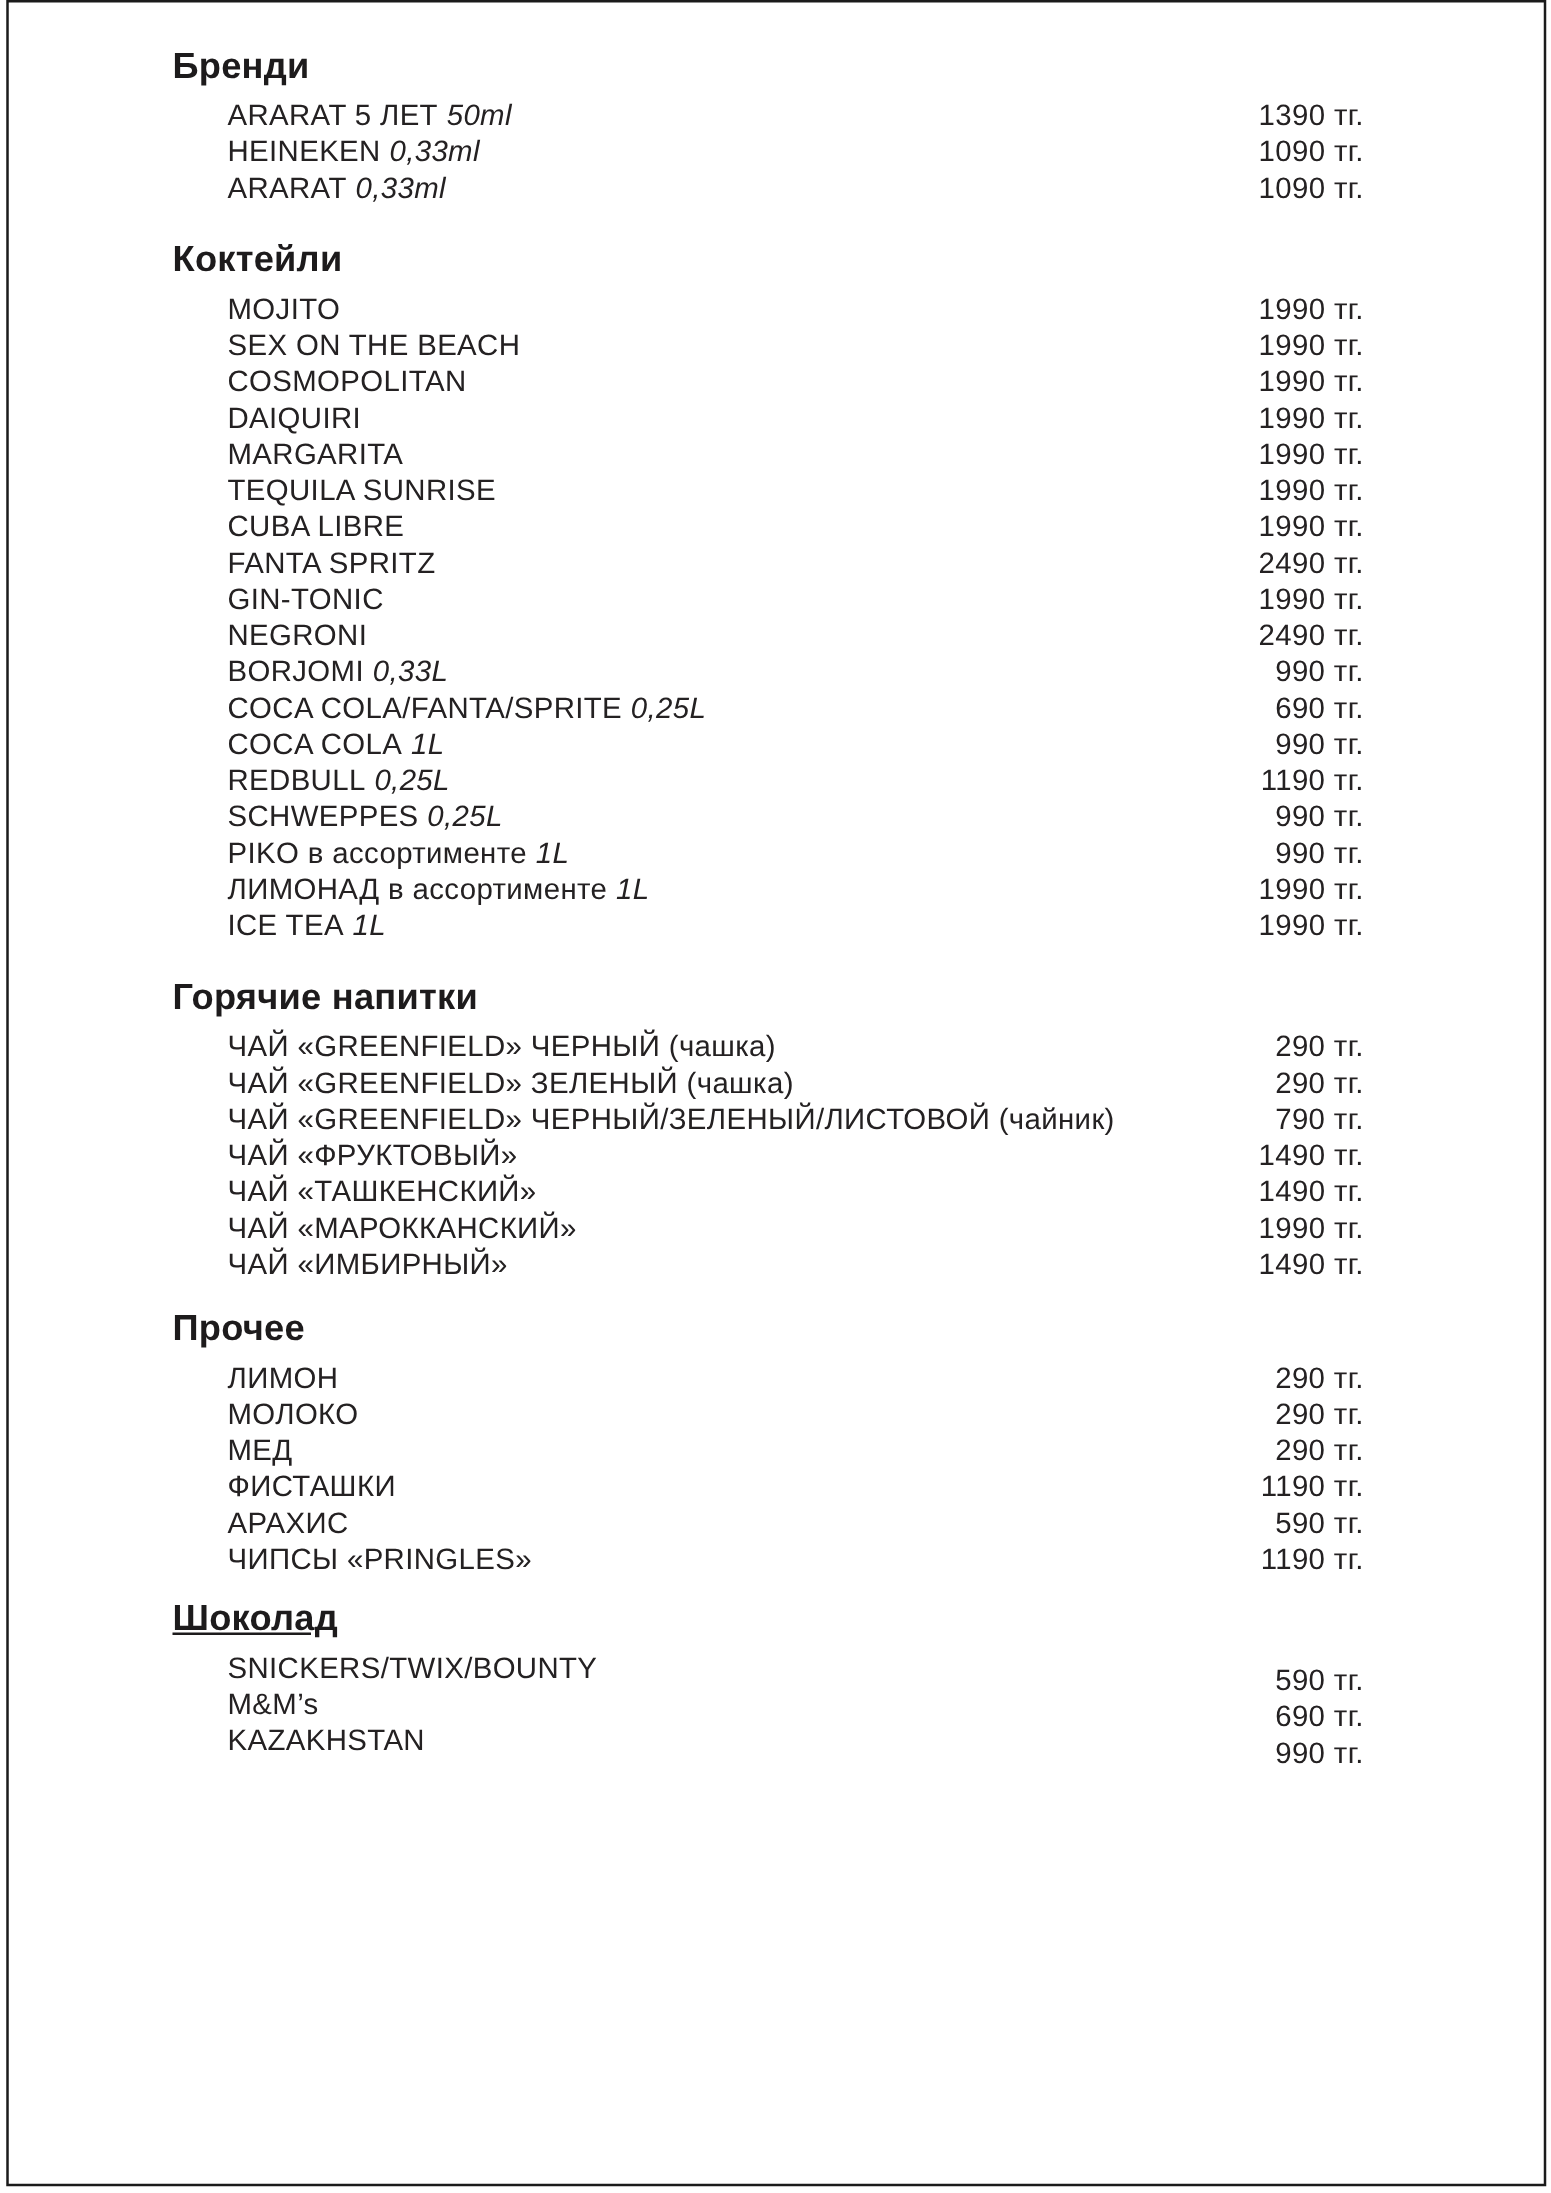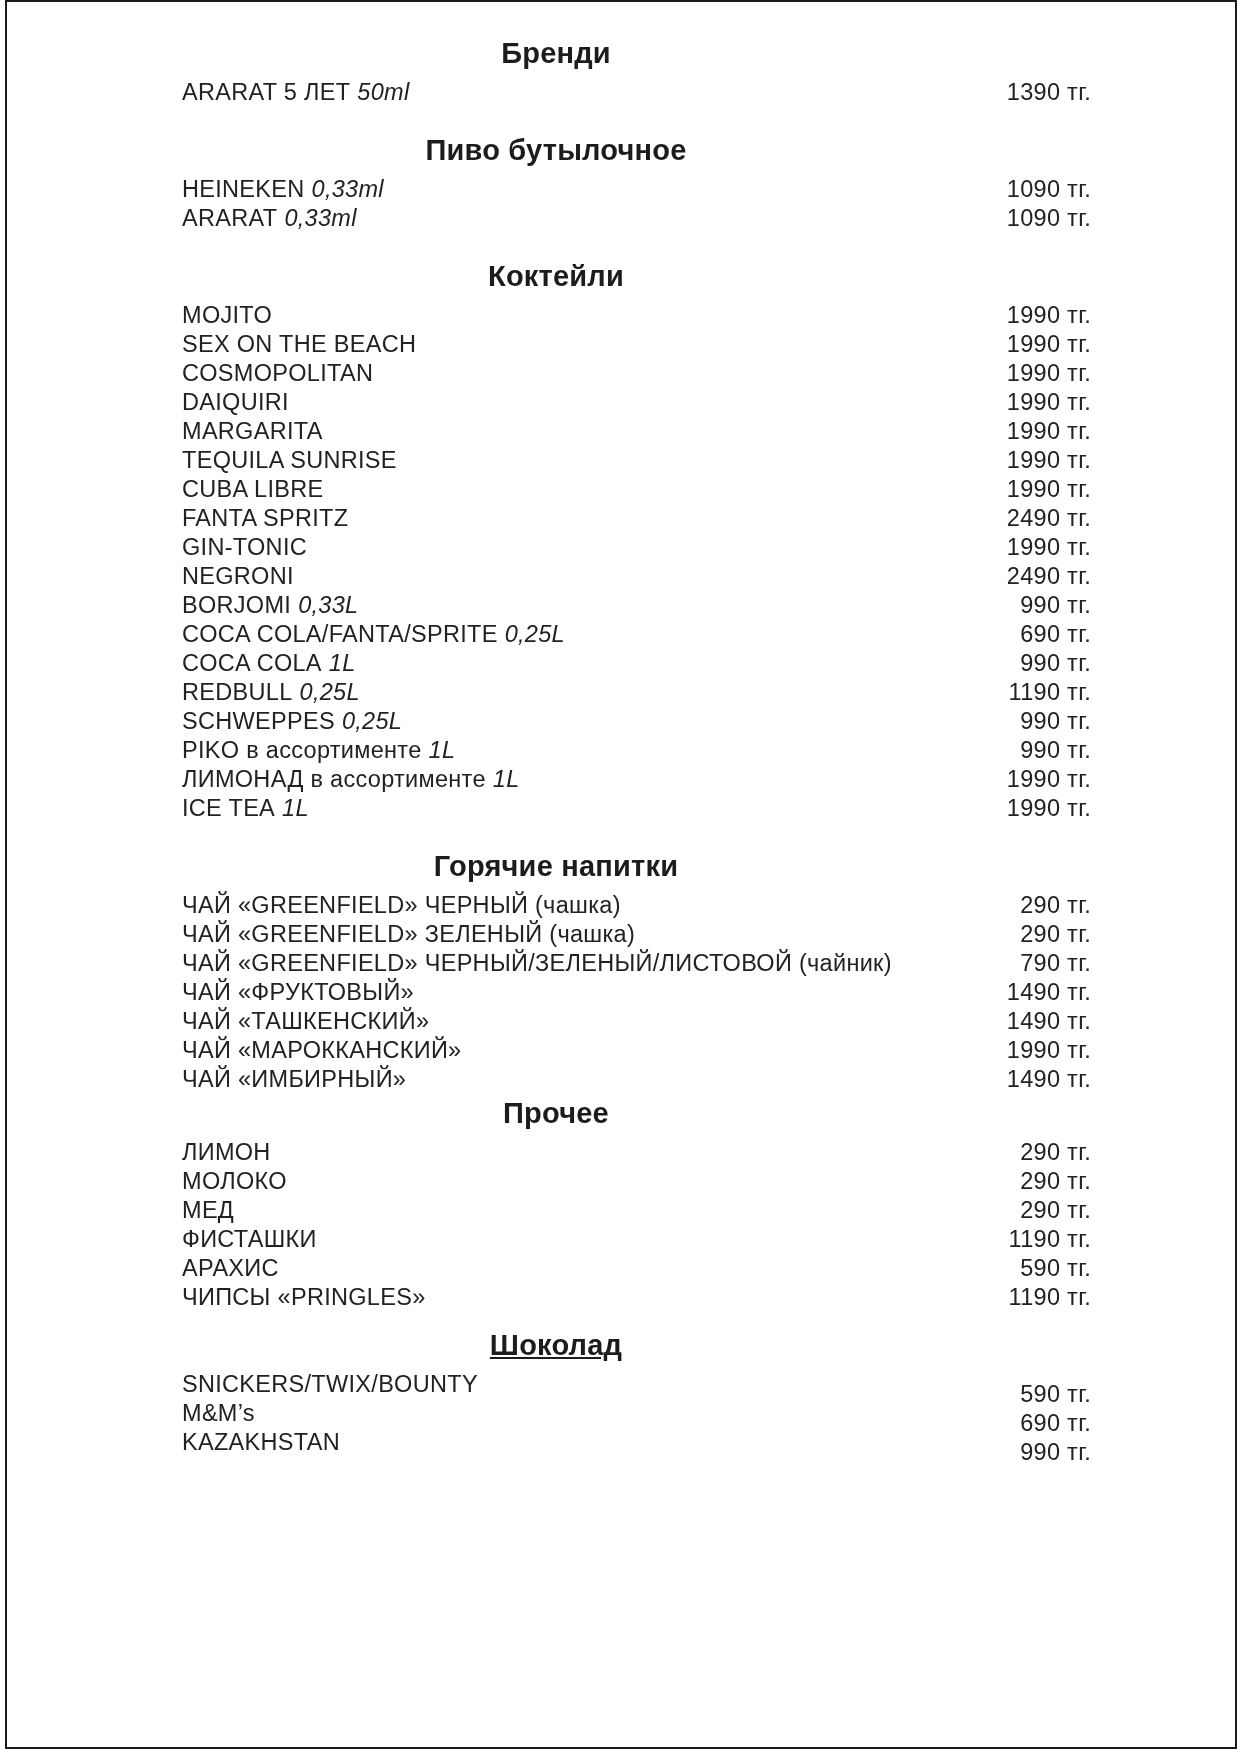--- a/index.html
+++ b/index.html
@@ -27,30 +27,29 @@
   .menu-content {
     position: absolute;
     left: 138px;
     right: 150px; 
     top: 0;
     padding-top: 10px;
   }
   .menu-section { display: block; }
   .section-title {
     width: 836px;              
-    text-align: center;
     font-size: 29px;
     font-weight: 700;
     line-height: 35px;
     letter-spacing: 0.2px;
     margin: 26px 0 7px 0;
     color: #1d1b1c;
   }
   
-  .menu-section:nth-child(6) .section-title { margin-top: 2px; }
+  .menu-section:nth-child(6) .section-title { margin-top: 20px; }
   .menu-section:nth-child(7) .section-title { margin-top: 16px; text-decoration: underline; }
   
   .menu-section:nth-child(7) .item-price { transform: translateY(10px); }
 
   .menu-row {
     display: flex;
     align-items: baseline;
     line-height: 29px;
     font-size: 23.5px;
     letter-spacing: 0.3px;
@@ -67,21 +66,20 @@
 
 <main class="menu-content" id="menu-root">
     <section class="menu-section">
       <h2 class="section-title">Бренди</h2>
       <div class="menu-row">
         <span class="item-left"><span class="item-name">ARARAT 5 ЛЕТ</span><span class="item-volume">50ml</span></span>
         <span class="item-price">1390 тг.</span>
       </div>
     </section>
     <section class="menu-section">
-      <h2 class="section-title">Пиво бутылочное</h2>
       <div class="menu-row">
         <span class="item-left"><span class="item-name">HEINEKEN</span><span class="item-volume">0,33ml</span></span>
         <span class="item-price">1090 тг.</span>
       </div>
       <div class="menu-row">
         <span class="item-left"><span class="item-name">ARARAT</span><span class="item-volume">0,33ml</span></span>
         <span class="item-price">1090 тг.</span>
       </div>
     </section>
     <section class="menu-section">

